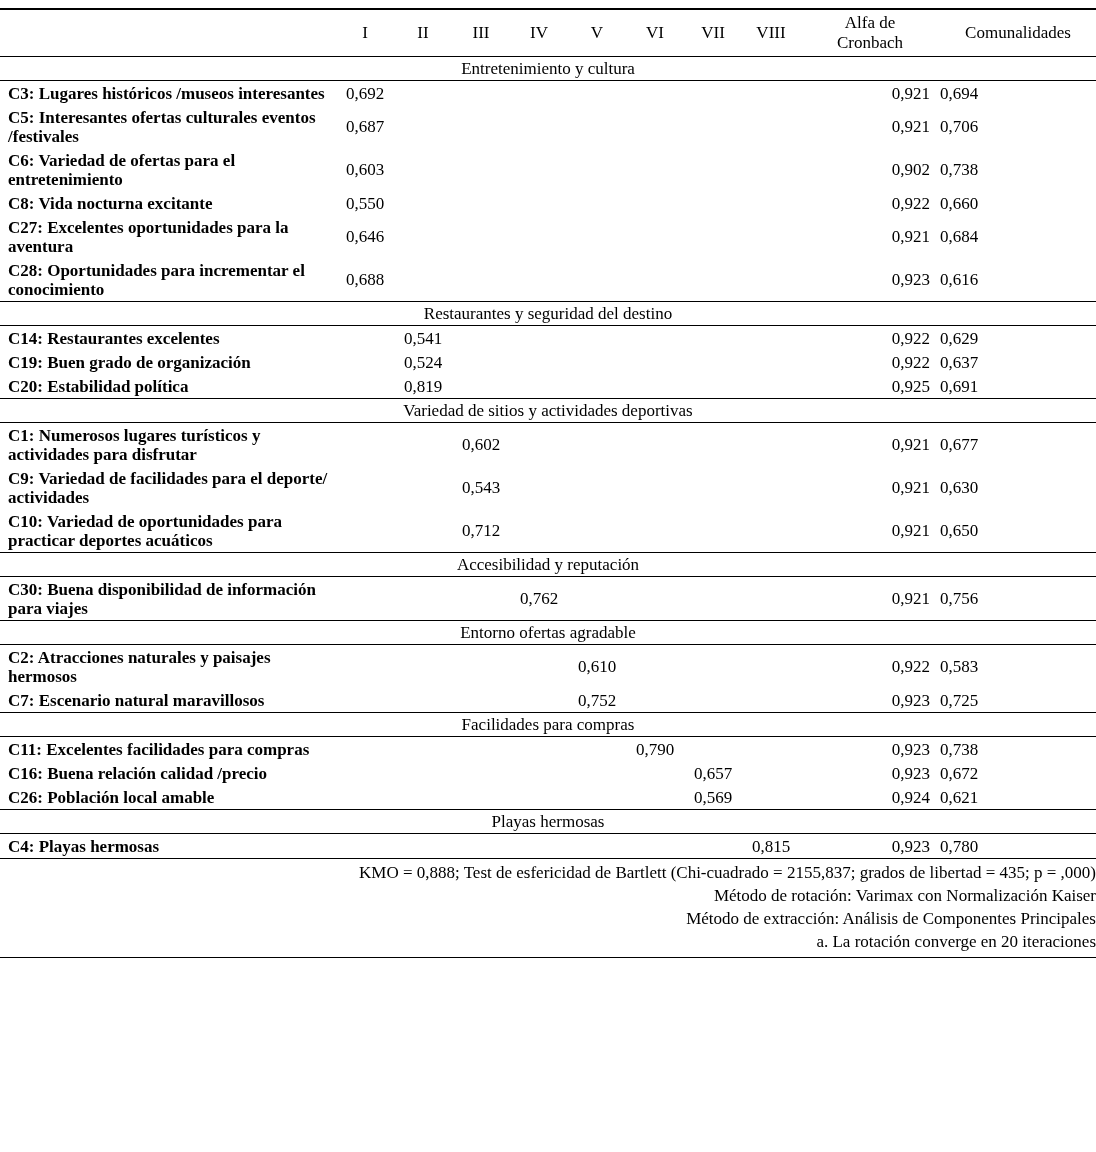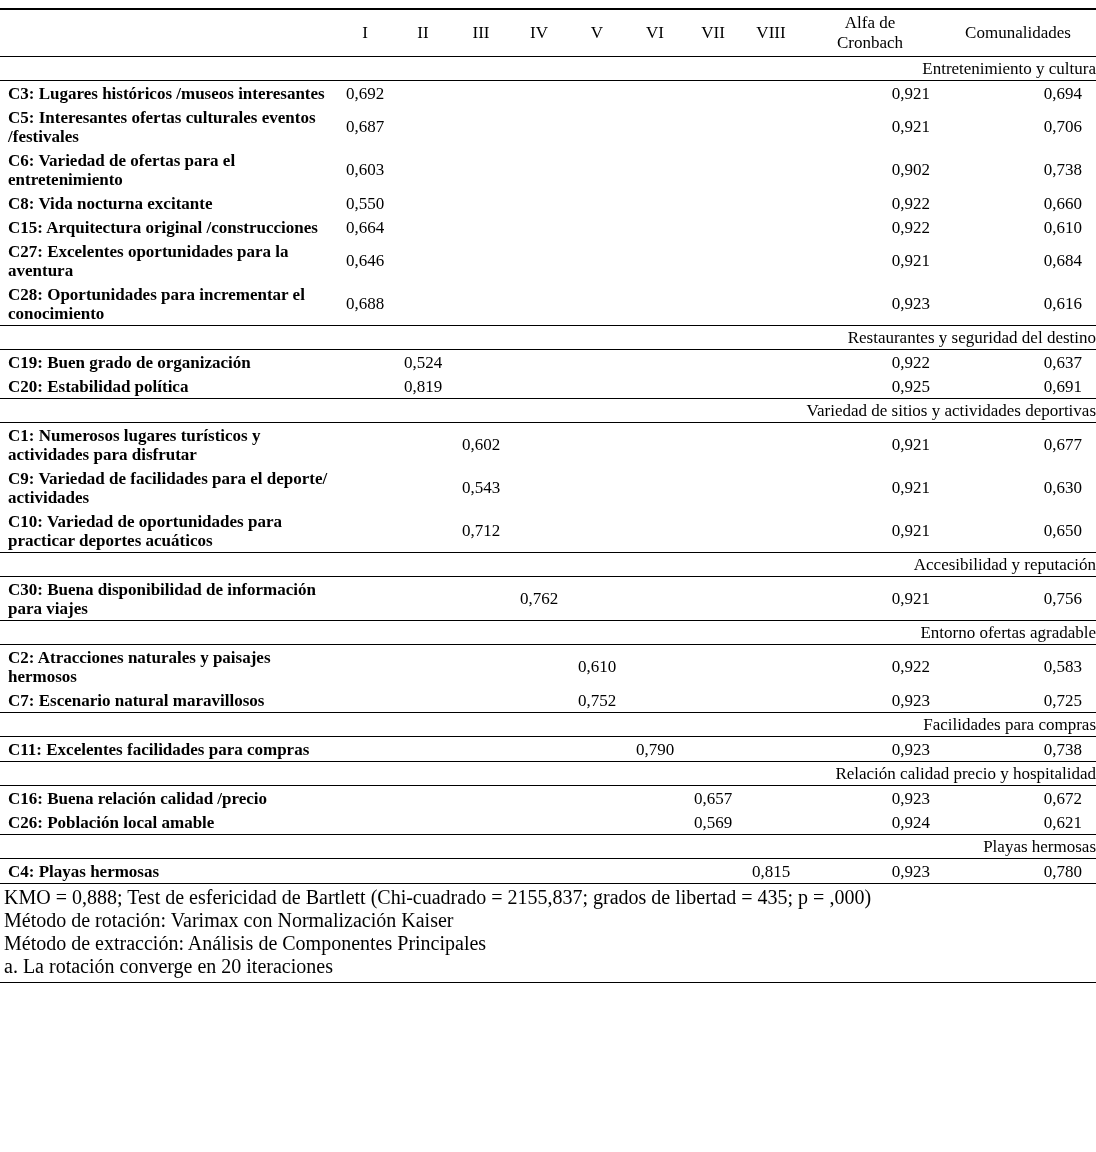--- a/index.html
+++ b/index.html
@@ -19,29 +19,29 @@
   thead th{
     font-weight:normal;font-size:17px;line-height:20px;
     vertical-align:middle;text-align:center;
     border-bottom:1.5px solid #000;padding:3px 0;height:40px;
   }
   .alfa-head-inner{display:inline-block;width:86px;}
   tbody td{
     font-size:17px;line-height:19px;vertical-align:middle;
   }
   td.section-title{
-    text-align:right;padding:2px 0;
+    text-align:center;padding:2px 8px;
     border-top:1.5px solid #000;border-bottom:1.5px solid #000;
   }
   td.label-cell{padding:2.5px 4px 2.5px 8px;font-weight:bold;}
   td.factor-cell{text-align:center;padding:2.5px 0;}
   td.alfa-cell{text-align:right;padding:2.5px 10px 2.5px 0;}
-  td.com-cell{text-align:right;padding:2.5px 14px 2.5px 0;}
+  td.com-cell{text-align:left;padding:2.5px 14px 2.5px 0;}
   .footnotes{border-bottom:1.5px solid #000;padding:2px 0 4px 0;}
-  .footnote{font-size:20px;line-height:23px;padding-left:4px;}
+  .footnote{font-size:17px;line-height:23px;padding-left:16px;text-align:right;}
 </style>
 </head>
 <body>
 
 <div class="page">
 
   <table class="results">
     <colgroup>
       <col class="c-label">
       <col class="c-factor">
@@ -122,33 +122,20 @@
           <td class="factor-cell"></td>
           <td class="factor-cell"></td>
           <td class="factor-cell"></td>
           <td class="factor-cell"></td>
           <td class="factor-cell"></td>
           <td class="factor-cell"></td>
           <td class="alfa-cell">0,922</td>
           <td class="com-cell">0,660</td>
         </tr>
         <tr>
-          <td class="label-cell">C15: Arquitectura original /construcciones</td>
-          <td class="factor-cell">0,664</td>
-          <td class="factor-cell"></td>
-          <td class="factor-cell"></td>
-          <td class="factor-cell"></td>
-          <td class="factor-cell"></td>
-          <td class="factor-cell"></td>
-          <td class="factor-cell"></td>
-          <td class="factor-cell"></td>
-          <td class="alfa-cell">0,922</td>
-          <td class="com-cell">0,610</td>
-        </tr>
-        <tr>
           <td class="label-cell">C27: Excelentes oportunidades para la aventura</td>
           <td class="factor-cell">0,646</td>
           <td class="factor-cell"></td>
           <td class="factor-cell"></td>
           <td class="factor-cell"></td>
           <td class="factor-cell"></td>
           <td class="factor-cell"></td>
           <td class="factor-cell"></td>
           <td class="factor-cell"></td>
           <td class="alfa-cell">0,921</td>
@@ -164,20 +151,33 @@
           <td class="factor-cell"></td>
           <td class="factor-cell"></td>
           <td class="factor-cell"></td>
           <td class="alfa-cell">0,923</td>
           <td class="com-cell">0,616</td>
         </tr>
         <tr>
           <td colspan="11" class="section-title">Restaurantes y seguridad del destino</td>
         </tr>
         <tr>
+          <td class="label-cell">C14: Restaurantes excelentes</td>
+          <td class="factor-cell"></td>
+          <td class="factor-cell">0,541</td>
+          <td class="factor-cell"></td>
+          <td class="factor-cell"></td>
+          <td class="factor-cell"></td>
+          <td class="factor-cell"></td>
+          <td class="factor-cell"></td>
+          <td class="factor-cell"></td>
+          <td class="alfa-cell">0,922</td>
+          <td class="com-cell">0,629</td>
+        </tr>
+        <tr>
           <td class="label-cell">C19: Buen grado de organización</td>
           <td class="factor-cell"></td>
           <td class="factor-cell">0,524</td>
           <td class="factor-cell"></td>
           <td class="factor-cell"></td>
           <td class="factor-cell"></td>
           <td class="factor-cell"></td>
           <td class="factor-cell"></td>
           <td class="factor-cell"></td>
           <td class="alfa-cell">0,922</td>
@@ -291,23 +291,20 @@
           <td class="factor-cell"></td>
           <td class="factor-cell"></td>
           <td class="factor-cell"></td>
           <td class="factor-cell"></td>
           <td class="factor-cell"></td>
           <td class="factor-cell">0,790</td>
           <td class="factor-cell"></td>
           <td class="factor-cell"></td>
           <td class="alfa-cell">0,923</td>
           <td class="com-cell">0,738</td>
-        </tr>
-        <tr>
-          <td colspan="11" class="section-title">Relación calidad precio y hospitalidad</td>
         </tr>
         <tr>
           <td class="label-cell">C16: Buena relación calidad /precio</td>
           <td class="factor-cell"></td>
           <td class="factor-cell"></td>
           <td class="factor-cell"></td>
           <td class="factor-cell"></td>
           <td class="factor-cell"></td>
           <td class="factor-cell"></td>
           <td class="factor-cell">0,657</td>

